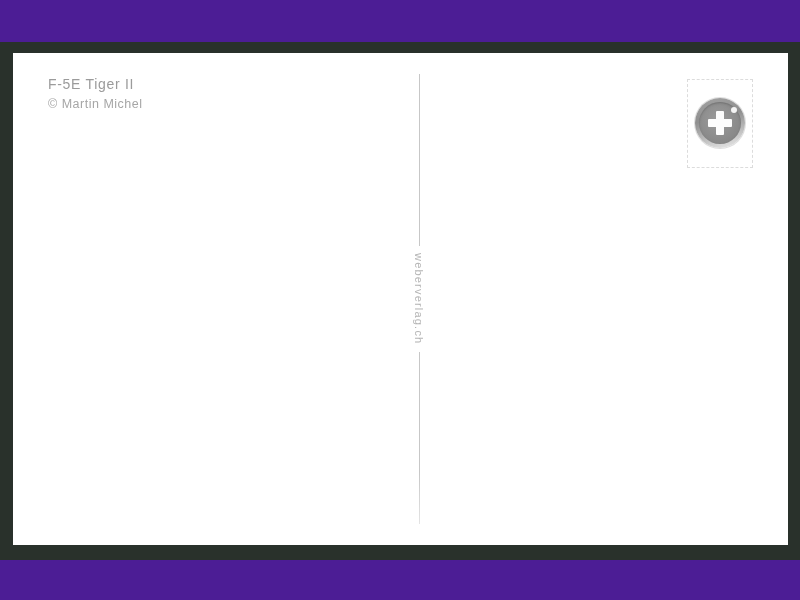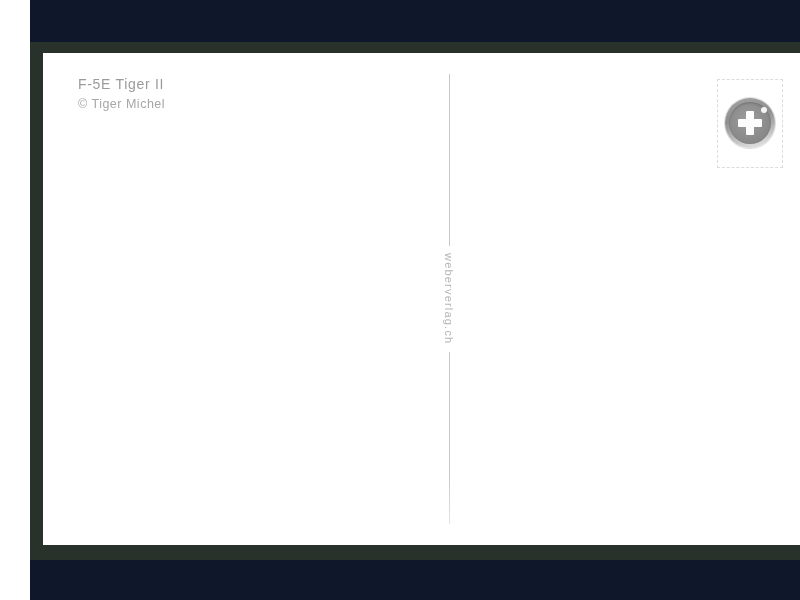--- a/index.html
+++ b/index.html
@@ -3,21 +3,21 @@
 <meta charset="utf-8">
 <style>
   html, body { margin: 0; padding: 0; }
   body {
     width: 800px; height: 600px;
     background: #ffffff;
     font-family: "Liberation Sans", sans-serif;
     overflow: hidden;
     position: relative;
   }
-  .page { position: absolute; inset: 0; background: #0f172a; margin-left: 30px; }
+  .page { position: absolute; inset: 0; background: #4c1d95; }
 
   .frame {
     position: absolute;
     left: 0; top: 42px;
     width: 800px; height: 518px;
     background: #29312b;
   }
   .card {
     position: absolute;
     top: 11px; right: 12px; bottom: 15px; left: 13px;
@@ -111,21 +111,21 @@
 </style>
 </head>
 <body>
 
 <div class="page">
   <div class="frame">
     <div class="card">
 
       <div class="title">F-5E Tiger II</div>
 
-      <div class="credit">© Tiger Michel</div>
+      <div class="credit">© Martin Michel</div>
 
       <div class="divider">
         <div class="seg top"></div>
         <div class="vtext">weberverlag.ch</div>
         <div class="seg bottom"></div>
       </div>
 
       <div class="stamp-box">
         <div class="logo">
           <div class="logo-inner"></div>

